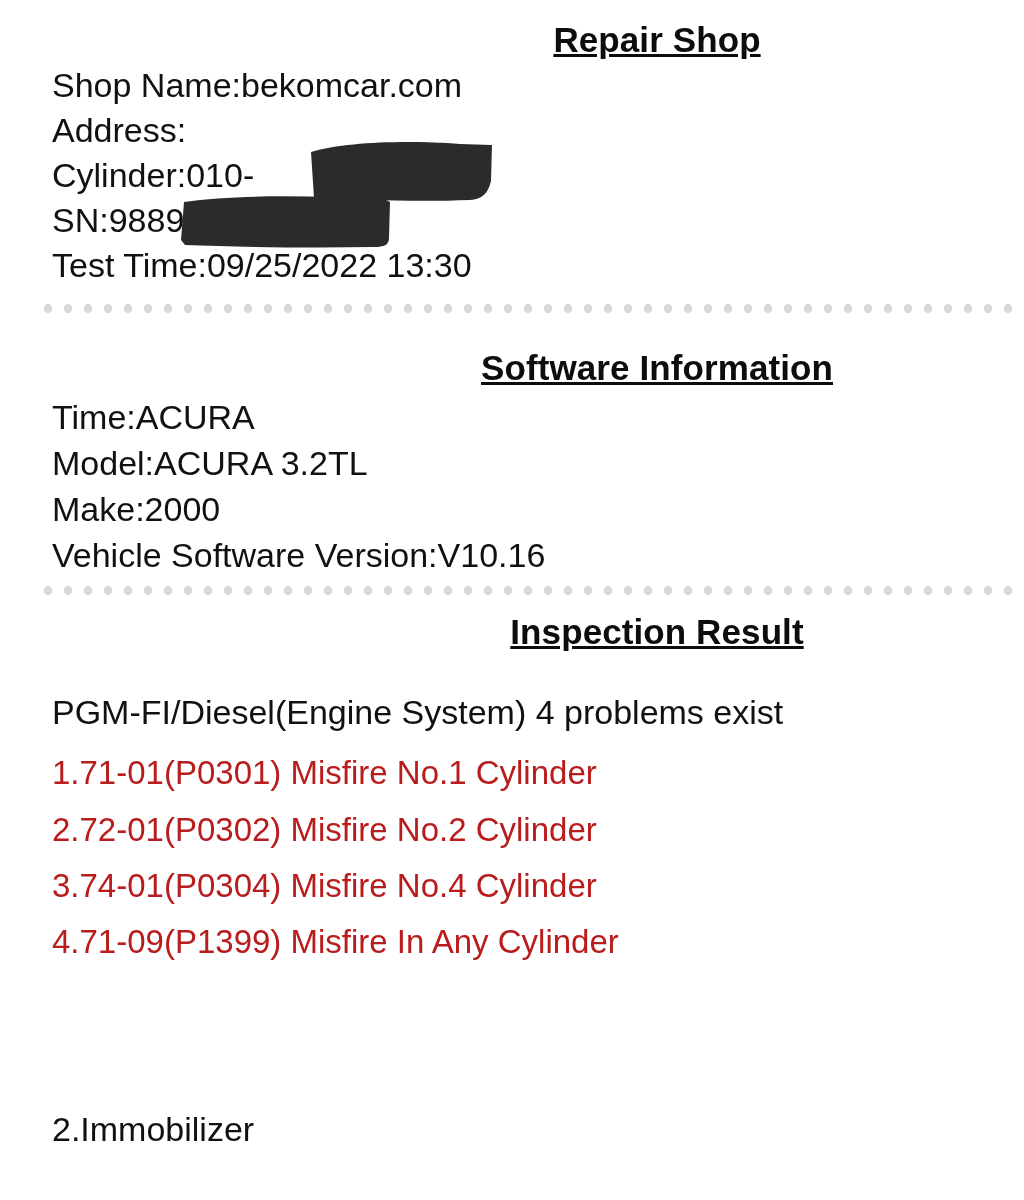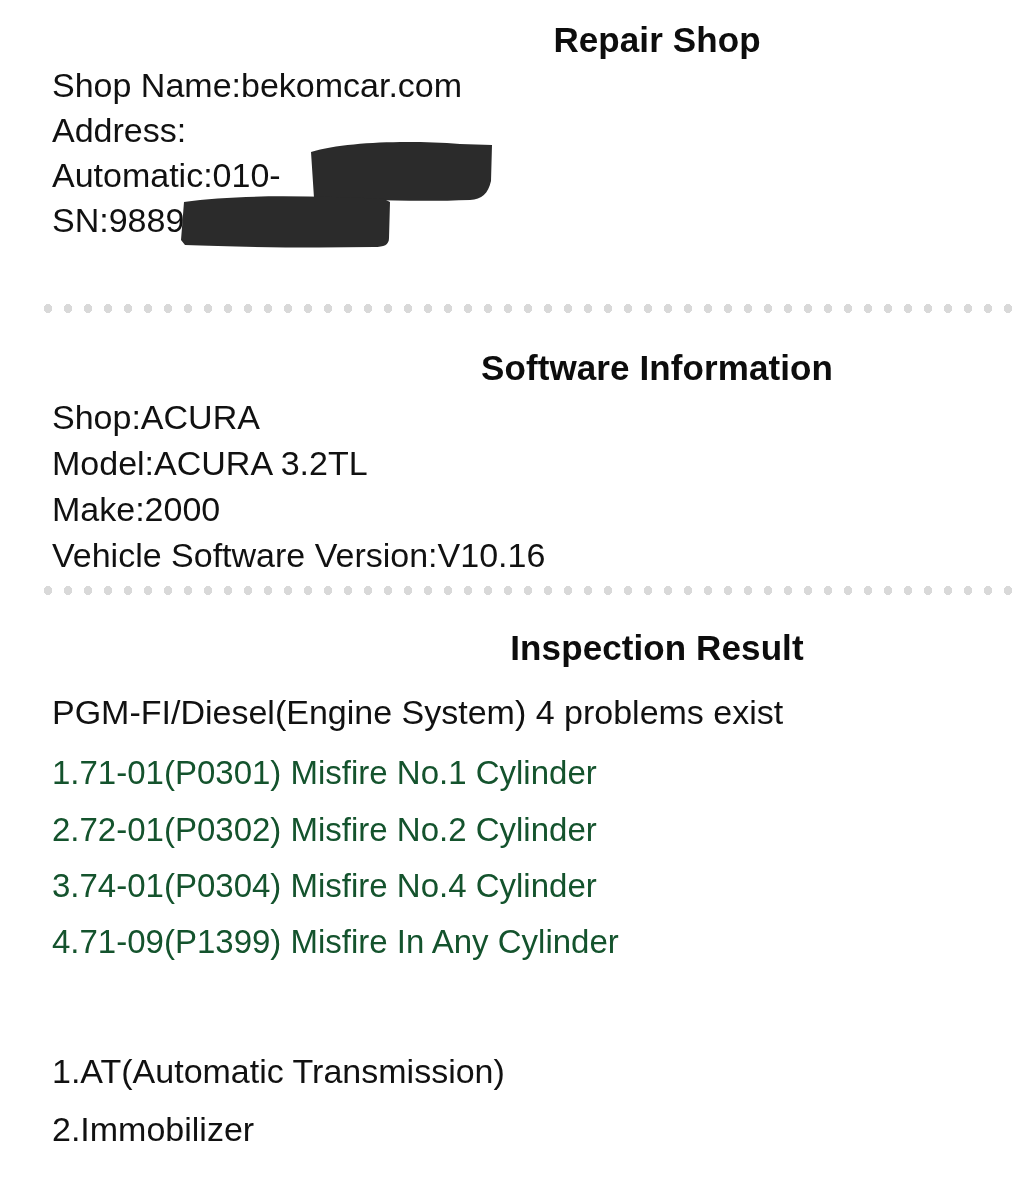--- a/index.html
+++ b/index.html
@@ -29,42 +29,43 @@
     right: 0;
     text-align: center;
     font-weight: bold;
     font-size: 35px;
     line-height: 1;
     color: #0d0d0d;
     letter-spacing: 0.1px;
     padding-right: 0px;
     padding-left: 290px;
     box-sizing: border-box;
+    text-decoration: underline;
   }
   #heading-repair-shop   { top: 22px; }
   #heading-vehicle-info  { top: 350px; }
-  #heading-inspection    { top: 630px; }
+  #heading-inspection    { top: 614px; }
 
   
   .info-line {
     position: absolute;
     left: 52px;
     font-size: 34px;
     line-height: 45px;
     white-space: pre;
     color: #111111;
   }
 
   .fault-line {
     position: absolute;
     left: 52px;
     font-size: 33px;
     line-height: 45px;
     white-space: pre;
-    color: #14532d;
+    color: #b91c1c;
   }
 
   
   .divider {
     position: absolute;
     left: 38px;
     right: 10px;
     height: 9px;
     background-image: radial-gradient(circle closest-side, #d9d9d9 99%, rgba(217,217,217,0) 100%);
     background-size: 20px 9px;
@@ -84,44 +85,45 @@
 <body>
 
 <div class="report">
 
   <div class="section-heading" id="heading-repair-shop">Repair Shop</div>
 
   <div class="info-line" style="top:108px">Address:</div>
 
   <div class="info-line" style="top:63px">Shop Name:bekomcar.com</div>
 
-  <div class="info-line" style="top:153px">Automatic:010-</div>
+  <div class="info-line" style="top:153px">Cylinder:010-</div>
 
   <div class="info-line" style="top:198px">SN:9889</div>
 
+  <div class="info-line" style="top:243px">Test Time:09/25/2022 13:30</div>
 
   <div class="redaction" style="left:300px; top:136px;">
     <svg width="200" height="72" viewBox="0 0 200 72" aria-hidden="true">
       <path d="M11,16 C45,6 105,4 160,8 L192,9 L191,45 C188,58 182,63 170,64
                C120,66 60,64 14,62 Z" fill="#2b2b2b"></path>
     </svg>
   </div>
 
   <div class="redaction" style="left:176px; top:190px;">
     <svg width="222" height="62" viewBox="0 0 222 62" aria-hidden="true">
       <path d="M8,12 C60,4 140,6 208,9 L214,12 L213,48 C213,55 208,57 198,57
                C130,58 56,57 9,55 L5,50 Z" fill="#2b2b2b"></path>
     </svg>
   </div>
 
   <div class="divider" id="divider-1"></div>
 
   <div class="section-heading" id="heading-vehicle-info">Software Information</div>
 
-  <div class="info-line" style="top:395px">Shop:ACURA</div>
+  <div class="info-line" style="top:395px">Time:ACURA</div>
 
   <div class="info-line" style="top:441px">Model:ACURA 3.2TL</div>
 
   <div class="info-line" style="top:487px">Make:2000</div>
 
   <div class="info-line" style="top:533px">Vehicle Software Version:V10.16</div>
 
   <div class="divider" id="divider-2"></div>
 
   <div class="section-heading" id="heading-inspection">Inspection Result</div>
@@ -130,17 +132,16 @@
 
   <div class="fault-line" style="top:750px">1.71-01(P0301) Misfire No.1 Cylinder</div>
 
   <div class="fault-line" style="top:807px">2.72-01(P0302) Misfire No.2 Cylinder</div>
 
   <div class="fault-line" style="top:863px">3.74-01(P0304) Misfire No.4 Cylinder</div>
 
   <div class="fault-line" style="top:919px">4.71-09(P1399) Misfire In Any Cylinder</div>
 
 
-  <div class="info-line" style="top:1049px">1.AT(Automatic Transmission)</div>
 
   <div class="info-line" style="top:1107px">2.Immobilizer</div>
 
 </div>
 
 </body></html>

